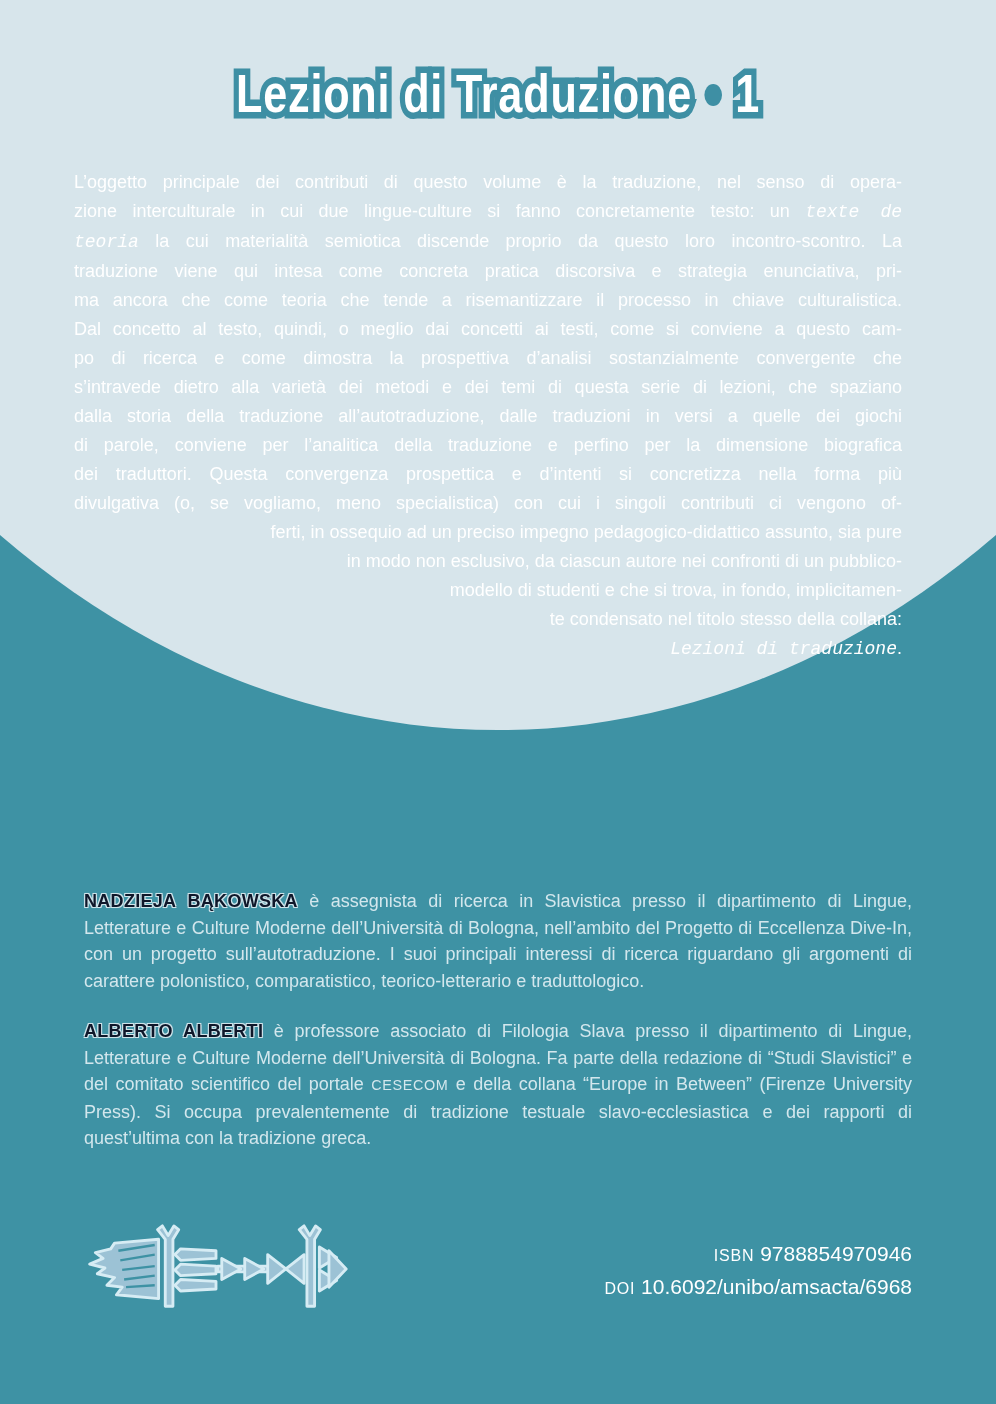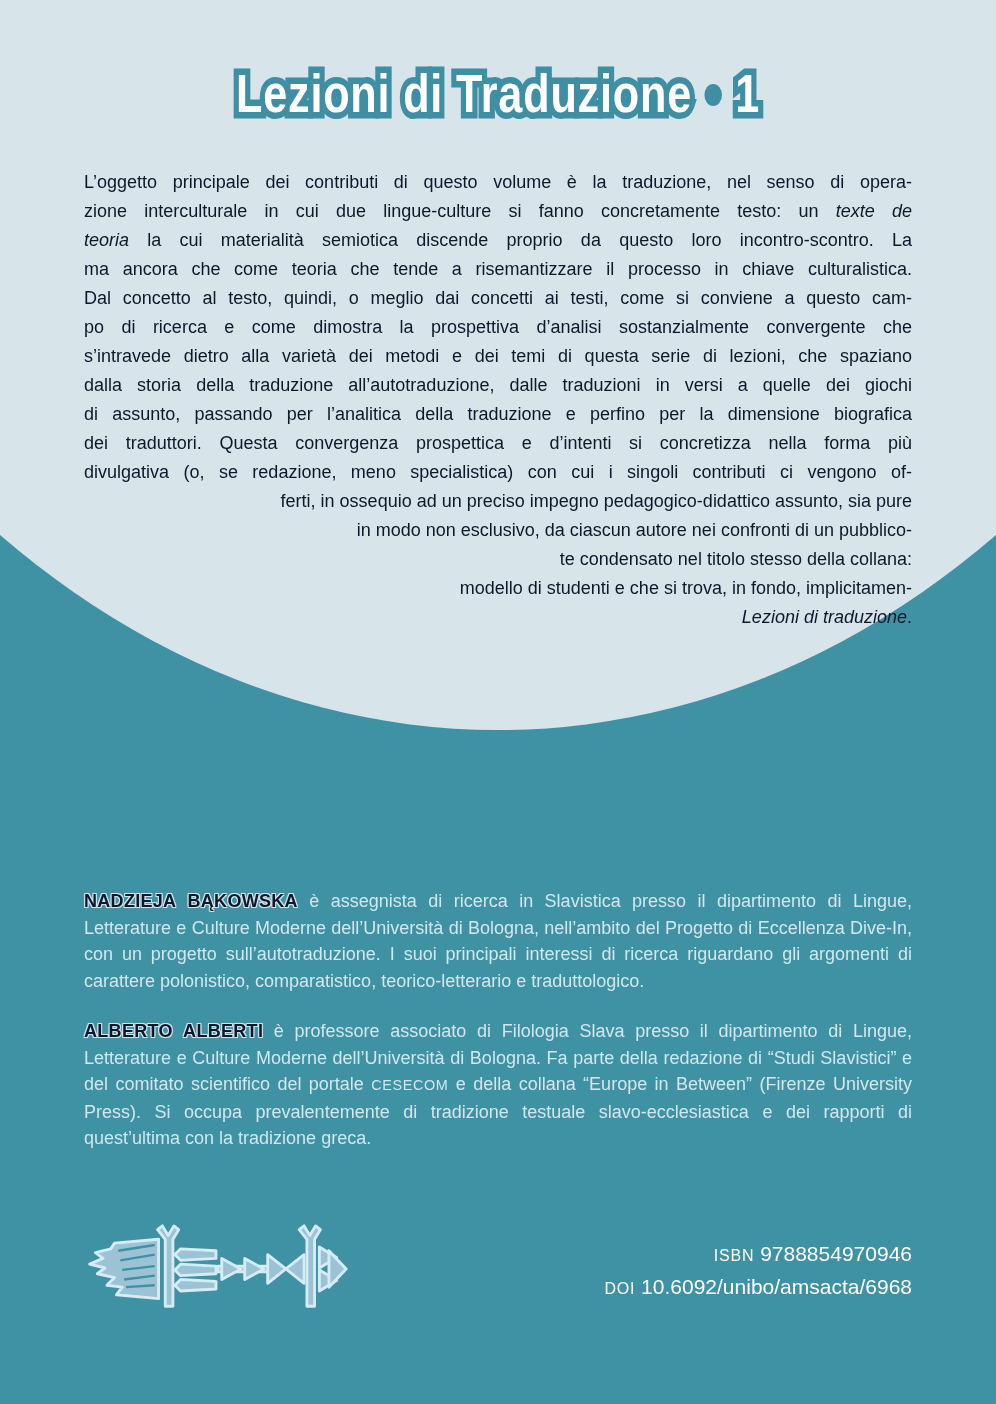--- a/index.html
+++ b/index.html
@@ -37,28 +37,28 @@
     user-select:none;
   }
   .t-fill{position:relative;color:#ffffff;}
   .title-dot{
     width:22px;height:22px;border-radius:50%;
     background:#3e8fa4;flex:0 0 auto;margin-top:4px;
   }
 
   
   .blurb{
-    position:absolute;left:84px;top:168px;width:828px;
-    color:#0f172a;
+    position:absolute;left:74px;top:168px;width:828px;
+    color:#ffffff;
     font-size:18px;line-height:29px;
   }
   .para-line{width:100%;}
   .line-justify{text-align:justify;text-align-last:justify;}
   .line-center{text-align:right;}
-  .seg-italic{font-style:italic;}
+  .seg-italic{font-style:italic;font-family:Liberation Mono, monospace;}
 
   
   .bios{position:absolute;left:84px;top:888px;width:828px;}
   .bio{
     margin:0 0 24px 0;
     color:#d3e7ed;
     font-size:18px;line-height:26.5px;
     text-align:justify;
   }
   .seg-name{
@@ -94,32 +94,33 @@
       <span class="outlined">
         <span class="t-stroke">1</span>
         <span class="t-fill">1</span>
       </span>
     </header>
 
     <div class="blurb">
         <div class="para-line line-justify"><span>L’oggetto principale dei contributi di questo volume è la traduzione, nel senso di opera-</span></div>
         <div class="para-line line-justify"><span>zione interculturale in cui due lingue-culture si fanno concretamente testo: un </span><span class="seg-italic">texte de</span></div>
         <div class="para-line line-justify"><span class="seg-italic">teoria</span><span> la cui materialità semiotica discende proprio da questo loro incontro-scontro. La</span></div>
+        <div class="para-line line-justify"><span>traduzione viene qui intesa come concreta pratica discorsiva e strategia enunciativa, pri-</span></div>
         <div class="para-line line-justify"><span>ma ancora che come teoria che tende a risemantizzare il processo in chiave culturalistica.</span></div>
         <div class="para-line line-justify"><span>Dal concetto al testo, quindi, o meglio dai concetti ai testi, come si conviene a questo cam-</span></div>
         <div class="para-line line-justify"><span>po di ricerca e come dimostra la prospettiva d’analisi sostanzialmente convergente che</span></div>
         <div class="para-line line-justify"><span>s’intravede dietro alla varietà dei metodi e dei temi di questa serie di lezioni, che spaziano</span></div>
         <div class="para-line line-justify"><span>dalla storia della traduzione all’autotraduzione, dalle traduzioni in versi a quelle dei giochi</span></div>
-        <div class="para-line line-justify"><span>di assunto, passando per l’analitica della traduzione e perfino per la dimensione biografica</span></div>
+        <div class="para-line line-justify"><span>di parole, conviene per l’analitica della traduzione e perfino per la dimensione biografica</span></div>
         <div class="para-line line-justify"><span>dei traduttori. Questa convergenza prospettica e d’intenti si concretizza nella forma più</span></div>
-        <div class="para-line line-justify"><span>divulgativa (o, se redazione, meno specialistica) con cui i singoli contributi ci vengono of-</span></div>
+        <div class="para-line line-justify"><span>divulgativa (o, se vogliamo, meno specialistica) con cui i singoli contributi ci vengono of-</span></div>
         <div class="para-line line-center"><span>ferti, in ossequio ad un preciso impegno pedagogico-didattico assunto, sia pure</span></div>
         <div class="para-line line-center"><span>in modo non esclusivo, da ciascun autore nei confronti di un pubblico-</span></div>
+        <div class="para-line line-center"><span>modello di studenti e che si trova, in fondo, implicitamen-</span></div>
         <div class="para-line line-center"><span>te condensato nel titolo stesso della collana:</span></div>
-        <div class="para-line line-center"><span>modello di studenti e che si trova, in fondo, implicitamen-</span></div>
         <div class="para-line line-center"><span class="seg-italic">Lezioni di traduzione</span><span>.</span></div>
       </div>
 
     <section class="bios">
       <p class="bio"><span class="seg-name">NADZIEJA BĄKOWSKA</span><span> è assegnista di ricerca in Slavistica presso il dipartimento di Lingue, Letterature e Culture Moderne dell’Università di Bologna, nell’ambito del Progetto di Eccellenza Dive-In, con un progetto sull’autotraduzione. I suoi principali interessi di ricerca riguardano gli argomenti di carattere polonistico, comparatistico, teorico-letterario e traduttologico.</span></p>
       <p class="bio"><span class="seg-name">ALBERTO ALBERTI</span><span> è professore associato di Filologia Slava presso il dipartimento di Lingue, Letterature e Culture Moderne dell’Università di Bologna. Fa parte della redazione di “Studi Slavistici” e del comitato scientifico del portale </span><span class="seg-smallcaps">CESECOM</span><span> e della collana “Europe in Between” (Firenze University Press). Si occupa prevalentemente di tradizione testuale slavo-ecclesiastica e dei rapporti di quest’ultima con la tradizione greca.</span></p>
     </section>
 
     <svg class="logo" viewBox="0 0 280 104" xmlns="http://www.w3.org/2000/svg" aria-hidden="true">
       <g fill="#9cc2d5" stroke="#d6ecf4" stroke-width="3" stroke-linejoin="round" stroke-linecap="round">

